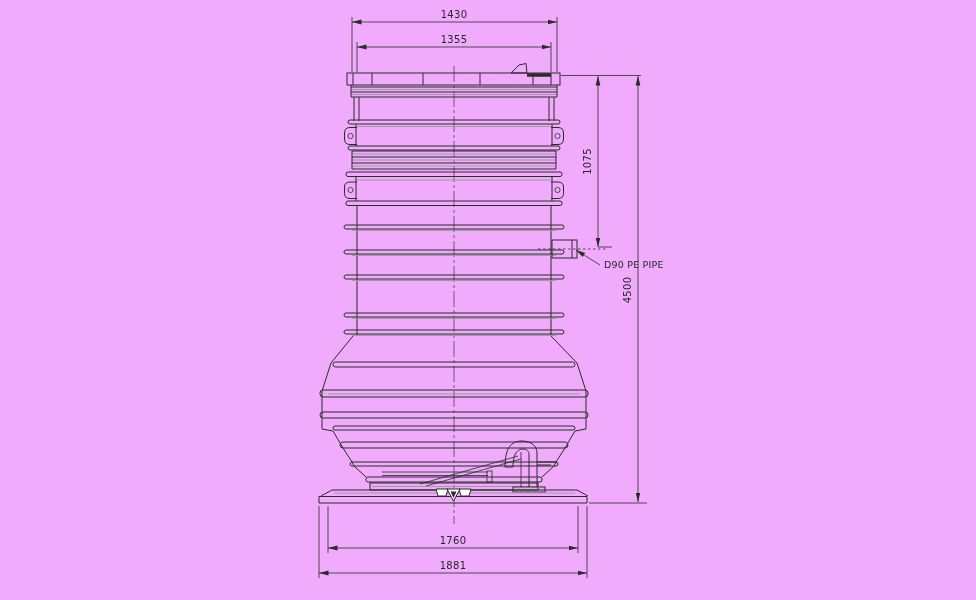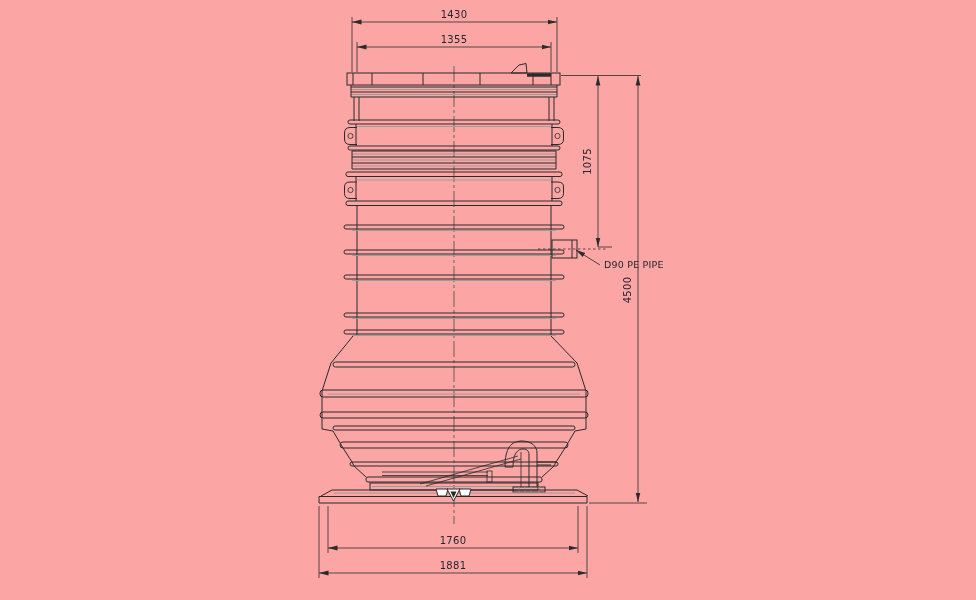--- a/index.html
+++ b/index.html
@@ -1,16 +1,16 @@
 <!DOCTYPE html>
 <html><head>
 <meta charset="utf-8">
 <style>
   html,body{margin:0;padding:0;background:#ffffff;}
-  .canvas{position:relative;width:976px;height:600px;background:#fca5a5;overflow:hidden;
+  .canvas{position:relative;width:976px;height:600px;background:#f0abfc;overflow:hidden;
           font-family:"DejaVu Sans","Liberation Sans",sans-serif;}
   svg{display:block;}
   .ln{stroke:#2b2b2b;stroke-width:1;fill:none;stroke-linecap:butt;}
   .lnthin{stroke:#2b2b2b;stroke-width:0.8;fill:none;}
   .lng{stroke:#9b9b9b;stroke-width:1;fill:none;}
   .dim{stroke:#2b2b2b;stroke-width:0.8;fill:none;}
   .cl{stroke:#4a4a4a;stroke-width:0.8;fill:none;stroke-dasharray:16 3 3 3;}
   .dot{stroke:#2b2b2b;stroke-width:0.8;fill:none;stroke-dasharray:2.5 2.5;}
   .whitefill{fill:#ffffff;stroke:#2b2b2b;stroke-width:1;}
   text.dimtxt{font-size:10px;fill:#26262e;letter-spacing:0.3px;}

